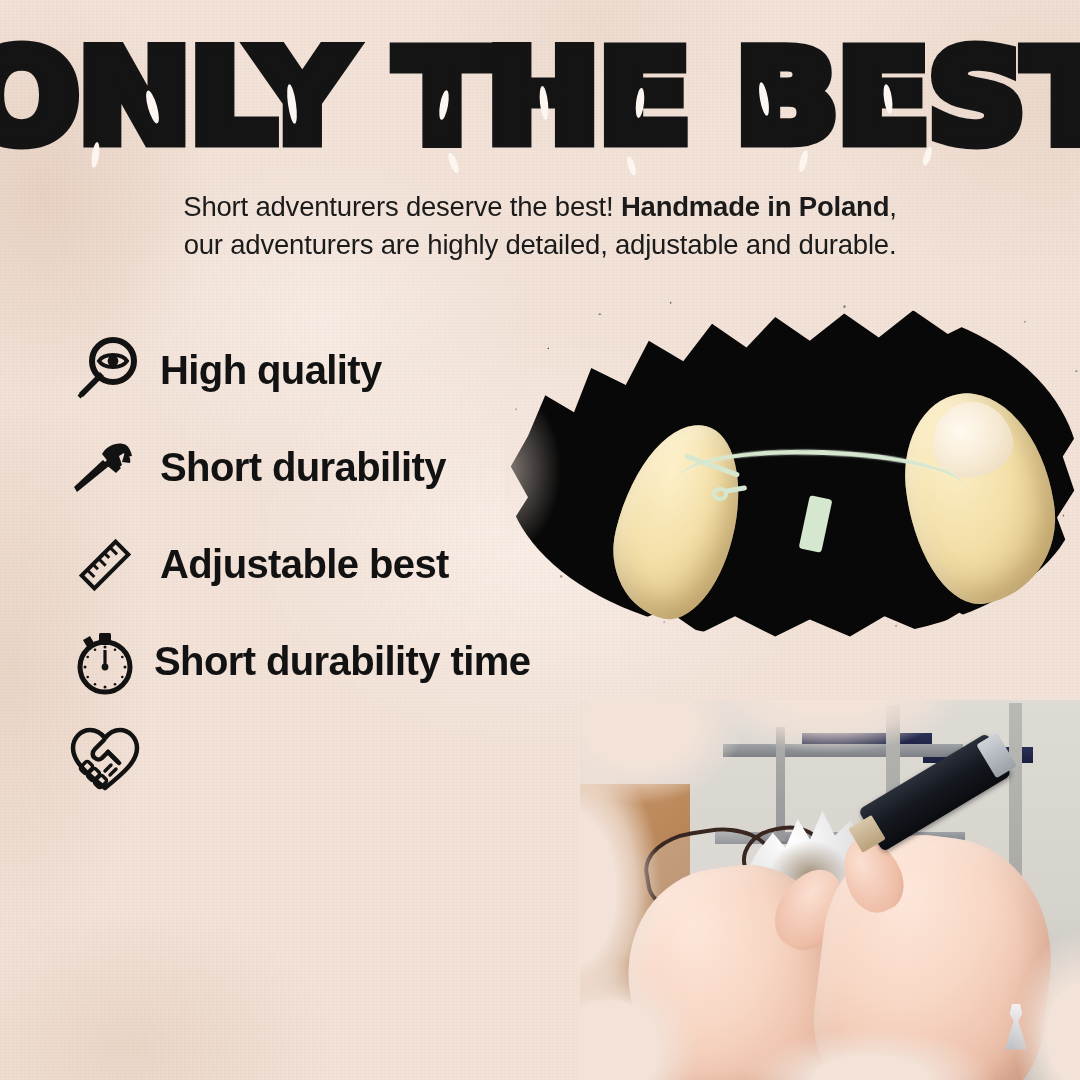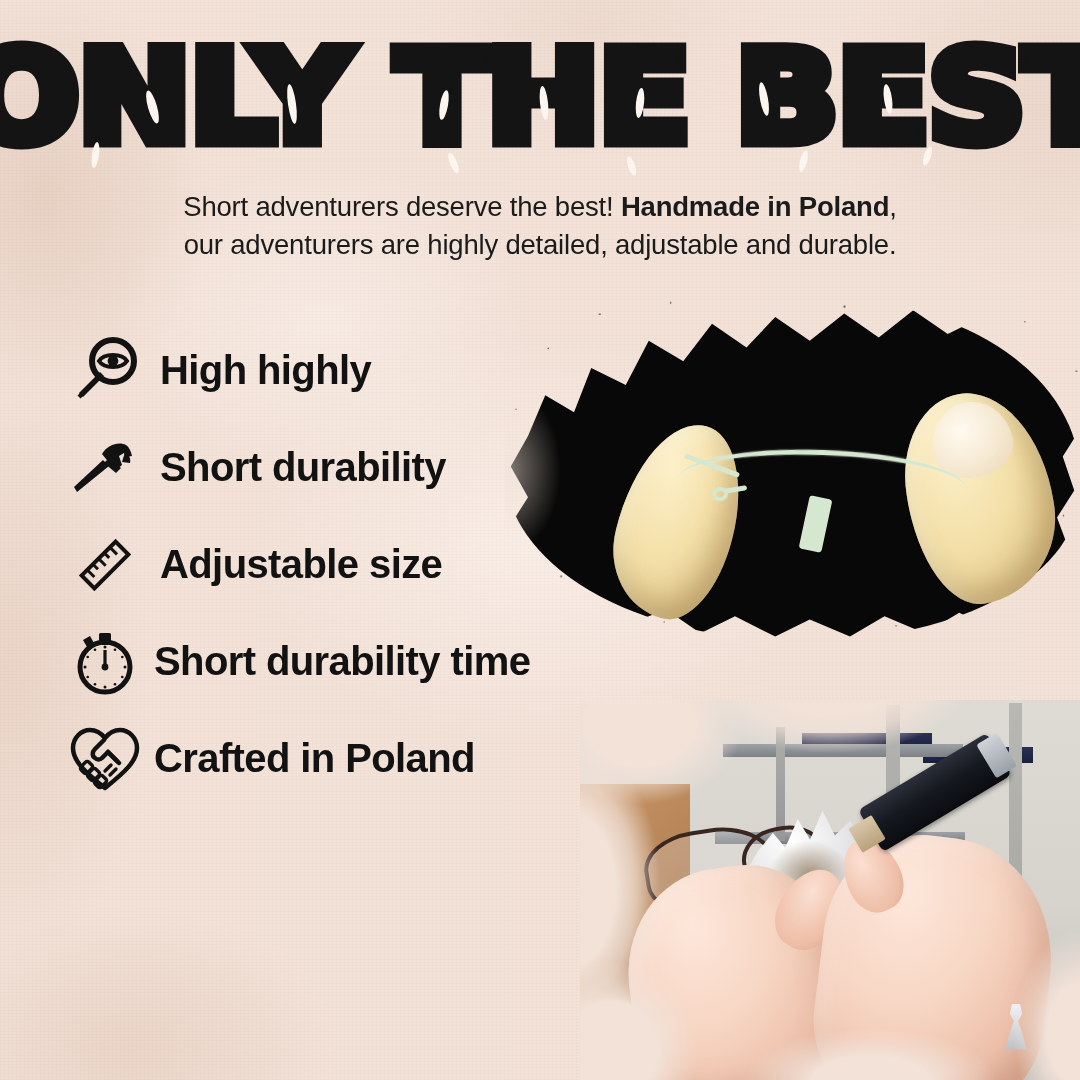--- a/index.html
+++ b/index.html
@@ -348,21 +348,21 @@
     <div class="row r1">
       <span class="ico">
         <svg width="72" height="72" viewBox="0 0 72 72">
           <path d="M14 62 L10 58 L31 37 L35 41 Z" fill="#121212"></path>
           <path d="M11.5 63.5 L8.5 60.5 L14 55 L17 58 Z" fill="#121212"></path>
           <circle cx="44" cy="26" r="21" fill="none" stroke="#121212" stroke-width="6"></circle>
           <path d="M30 26 C35 18 53 18 58 26 C53 34 35 34 30 26 Z" fill="none" stroke="#121212" stroke-width="4"></path>
           <circle cx="44" cy="26" r="5.4" fill="#121212"></circle>
         </svg>
       </span>
-      <span class="label">High highly</span>
+      <span class="label">High quality</span>
     </div>
 
     <div class="row r2">
       <span class="ico">
         <svg width="72" height="72" viewBox="0 0 72 72">
           <path d="M8 60 L5 55 L34 28 L40 34 Z" fill="#121212"></path>
           <path d="M33 22 C38 13 50 9 57 13 C60 15 62 19 63 24 L57 25 L55 21 L50 24 L53 33 L47 38 L41 32 Z" fill="#121212"></path>
           <path d="M56 20 C60 22 62 27 61 31 L53 30 Z" fill="#121212"></path>
           <path d="M40 26 L52 36 L47 41 L35 31 Z" fill="#121212"></path>
         </svg>
@@ -376,21 +376,21 @@
           <g transform="rotate(-45 36 36)">
             <rect x="12" y="27" width="48" height="18" fill="none" stroke="#121212" stroke-width="4"></rect>
             <line x1="20" y1="27" x2="20" y2="37" stroke="#121212" stroke-width="3"></line>
             <line x1="28" y1="27" x2="28" y2="34" stroke="#121212" stroke-width="3"></line>
             <line x1="36" y1="27" x2="36" y2="37" stroke="#121212" stroke-width="3"></line>
             <line x1="44" y1="27" x2="44" y2="34" stroke="#121212" stroke-width="3"></line>
             <line x1="52" y1="27" x2="52" y2="37" stroke="#121212" stroke-width="3"></line>
           </g>
         </svg>
       </span>
-      <span class="label">Adjustable size</span>
+      <span class="label">Adjustable best</span>
     </div>
 
 
     <div class="row r5">
       <span class="ico">
         <svg width="72" height="72" viewBox="0 0 72 72">
           <circle cx="36" cy="41" r="25" fill="none" stroke="#121212" stroke-width="5"></circle>
           <rect x="30" y="7" width="12" height="9" rx="1.5" fill="#121212"></rect>
           <rect x="33" y="14" width="6" height="5" fill="#121212"></rect>
           <path d="M14 14 L21 10 L25 17 L18 21 Z" fill="#121212"></path>
@@ -419,21 +419,20 @@
           <path d="M38 66 C18 50 6 39 6 26 C6 16 14 8 23 8 C29 8 34 11 38 16 C42 11 47 8 53 8 C62 8 70 16 70 26 C70 39 58 50 38 66 Z" fill="none" stroke="#121212" stroke-width="4.5" stroke-linejoin="round"></path>
           <path d="M37 18 L28 27 C25 30 25 34 28 36 C30 38 33 38 35 36 L41 30 L52 41" fill="none" stroke="#121212" stroke-width="4.5" stroke-linejoin="round" stroke-linecap="round"></path>
           <path d="M41 30 L50 39" fill="none" stroke="#121212" stroke-width="4.5" stroke-linecap="round"></path>
           <rect x="14" y="41" width="11" height="9" rx="2.5" transform="rotate(-45 19.5 45.5)" fill="none" stroke="#121212" stroke-width="3.4"></rect>
           <rect x="21" y="48" width="11" height="9" rx="2.5" transform="rotate(-45 26.5 52.5)" fill="none" stroke="#121212" stroke-width="3.4"></rect>
           <rect x="28" y="55" width="11" height="9" rx="2.5" transform="rotate(-45 33.5 59.5)" fill="none" stroke="#121212" stroke-width="3.4"></rect>
           <path d="M44 43 L38 49" stroke="#121212" stroke-width="3.4" stroke-linecap="round"></path>
           <path d="M49 47 L43 53" stroke="#121212" stroke-width="3.4" stroke-linecap="round"></path>
         </svg>
       </span>
-      <span class="label">Crafted in Poland</span>
     </div>
 
   </div>
 
   <div class="photo" id="photo-top">
     <div class="blob"></div>
     <div class="spray"></div>
 
     <div class="finger" id="f-left"></div>
     <div class="finger" id="f-right"></div>

